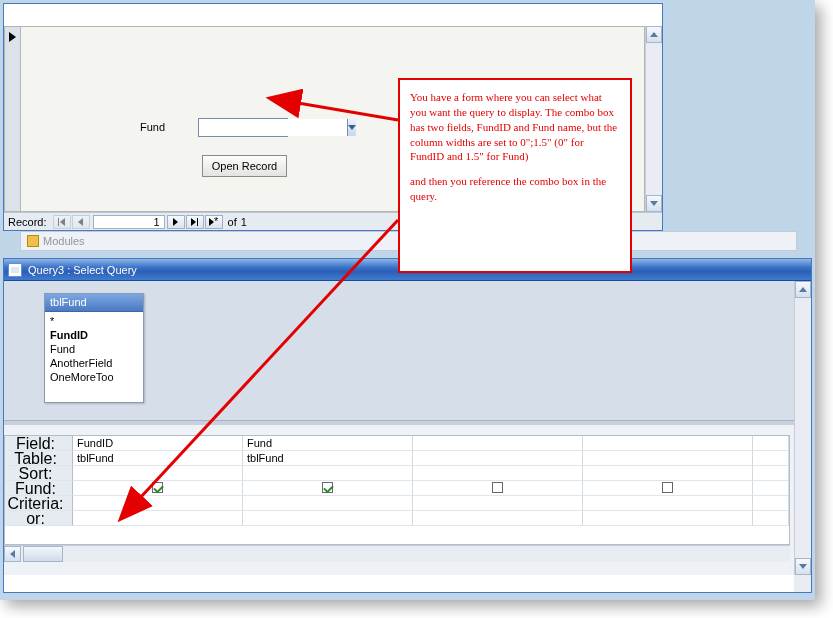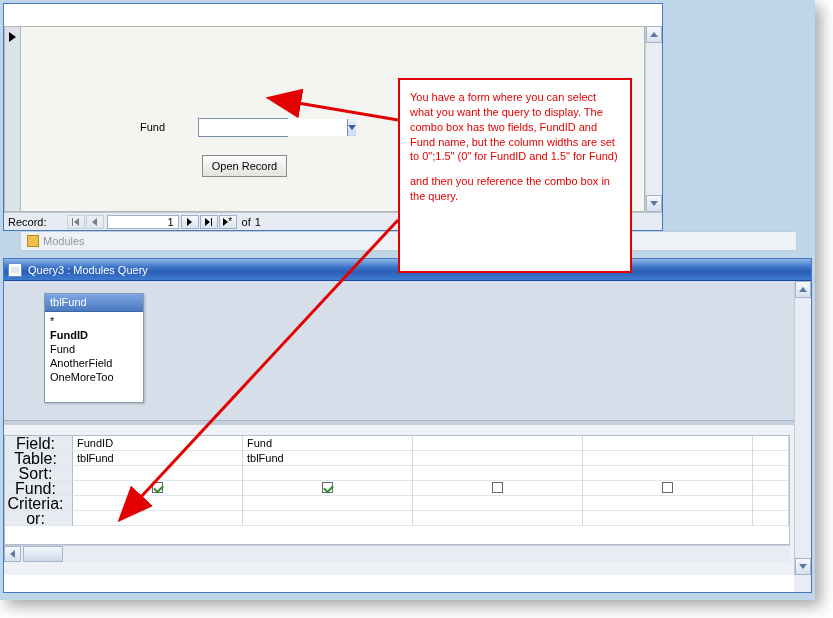--- a/index.html
+++ b/index.html
@@ -160,21 +160,21 @@
   .recnav {
     position: absolute;
     left: 0; bottom: 0; right: 0; height: 18px;
     background: #e6ebf1;
     border-top: 1px solid #bcc7d6;
     display: flex;
     align-items: center;
     font-size: 11px;
     padding-left: 4px;
   }
-  .recnav .rl { margin-right: 20px;}
+  .recnav .rl { margin-right: 6px;}
   .recnav .nb {
     width: 18px; height: 14px;
     background: linear-gradient(to bottom,#f7f9fc,#dbe3ee);
     border: 1px solid #9fb0c7;
     display:flex;align-items:center;justify-content:center;
     margin-right:1px;
     cursor:pointer;
   }
   .recnav .nb.dis { opacity:.45; }
   .recnav .recbox {
@@ -286,21 +286,21 @@
 
   
   .callout {
     position:absolute;
     left:398px; top:78px; width:234px; height:195px;
     background:#fff;
     border:2px solid #e40000;
     padding:10px 10px;
     font-size:11px;
     color:#e40000;
-    font-family: Liberation Sans, sans-serif;
+    font-family: Liberation Serif, serif;
     line-height:1.35;
     z-index:50;
   }
   .callout p { margin-bottom:10px;}
   svg.arrows {
     position:absolute; left:0; top:0; width:815px; height:600px;
     pointer-events:none; z-index:40;
   }
 </style>
 </head>
@@ -361,21 +361,21 @@
   </div>
 
   <div class="midbar">
     <span class="icn"></span>
     <span style="opacity:.6">Modules</span>
   </div>
 
   <div class="query-window">
     <div class="titlebar">
       <span class="icon-sq"></span>
-      <span class="title-text">Query3 : Modules Query</span>
+      <span class="title-text">Query3 : Select Query</span>
       <span class="spacer"></span>
     </div>
 
     <div class="q-top">
       <div class="table-box">
         <div class="hdr">tblFund</div>
         <ul>
           <li>*</li>
           <li class="pk">FundID</li>
           <li>Fund</li>

